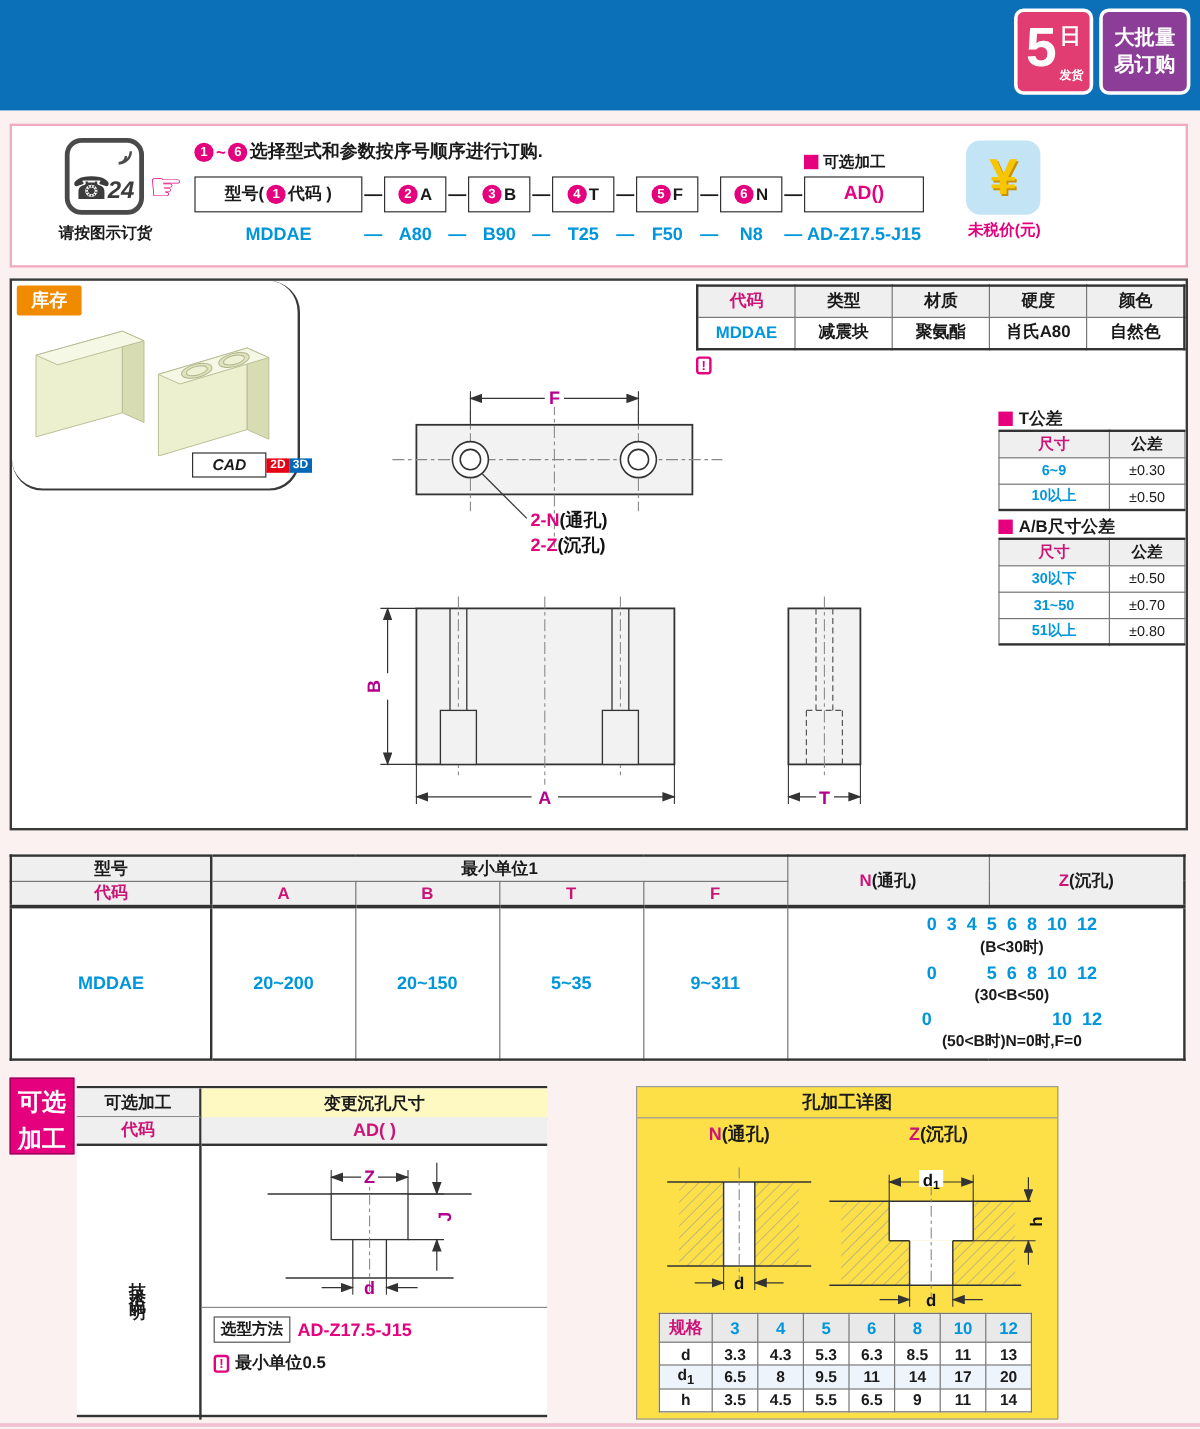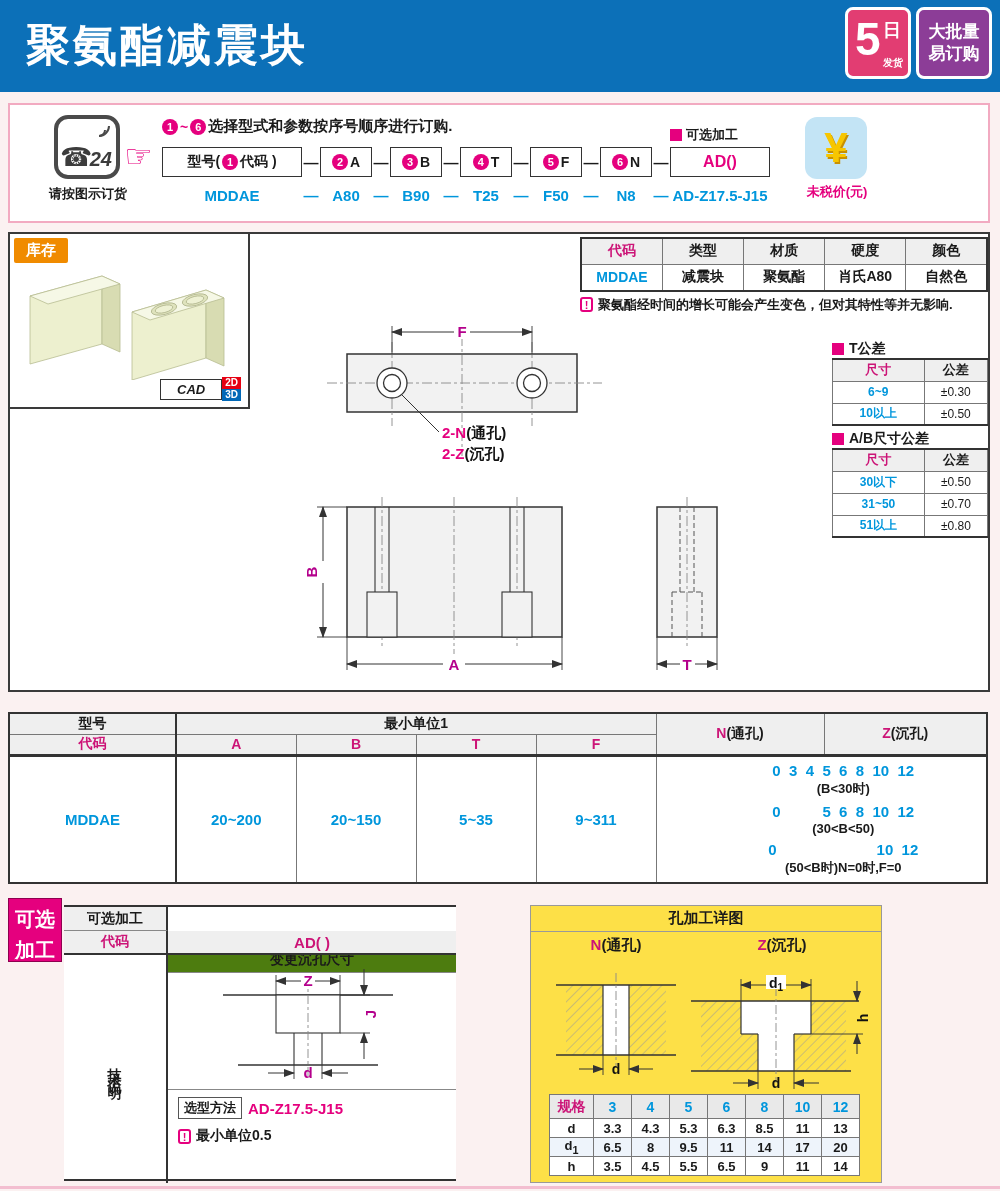--- a/index.html
+++ b/index.html
@@ -58,25 +58,25 @@
   .discount { position:absolute; left:70px; top:3px; }
   .disc-title { display:flex; align-items:center; gap:5px; margin-bottom:3px; }
   .disc-dot { width:13px; height:13px; border-radius:50%; background:#2e8fcc; }
   .disc-text { color:#e5007e; font-size:14px; font-weight:bold; }
   .price-table { border-collapse:collapse; }
   .price-table td { border:1px solid #333; font-size:12px; padding:1px 4px; text-align:center; height:18px; background:#fff; }
   .price-table td.pl { font-weight:bold; }
 
   
   .main-box { left:8px; top:232px; width:982px; height:460px; background:#fff; border:2px solid #3a3a3a; }
-  .stock-area { left:0; top:0; width:240px; height:175px; border-right:2px solid #3a3a3a; border-bottom:2px solid #3a3a3a; }
+  .stock-area { left:0; top:0; width:240px; height:175px; border-right:2px solid #3a3a3a; border-bottom:2px solid #3a3a3a;border-radius:26px; }
   .stock-badge { left:4px; top:4px; background:#f08b00; color:#fff; font-size:15px; font-weight:bold; padding:3px 12px; border-radius:2px; }
   .cad-badge { left:150px; top:143px; display:flex; align-items:center; cursor:pointer; }
   .cad-box { border:1.5px solid #333; background:#fff; font-size:13px; font-weight:bold; font-style:italic; padding:2px 16px; }
-  .cad-col { display:flex; flex-direction:column; }
+  .cad-col { display:flex; }
   .cad-2d { background:#e60012; color:#fff; font-size:10px; font-weight:bold; padding:0 3px; line-height:12px; }
   .cad-3d { background:#0068b7; color:#fff; font-size:10px; font-weight:bold; padding:0 3px; line-height:12px; }
 
   table.grid { border-collapse:collapse; background:#fff; }
   table.grid th, table.grid td { border:1px solid #777; text-align:center; }
   .material-table { left:570px; top:3px; }
   .material-table th { width:82px; height:26px; background:#efefef; font-size:14px; }
   .material-table td { height:27px; font-size:14px; font-weight:bold; }
   .material-table { border:2px solid #333; }
   .pink-t { color:#cc1477 !important; }
@@ -104,21 +104,21 @@
   .nz-group { margin:5px 0; }
   .nz-nums { color:#0096dc; font-weight:bold; font-size:15px; white-space:pre; }
   .nz-cond { color:#1a1a1a; font-weight:bold; font-size:13px; margin-top:1px; }
 
   
   .opt-badge { left:8px; top:898px; width:54px; height:64px; background:#e5007e; border:1px solid #8f0050;
                color:#fff; font-size:20px; font-weight:bold; text-align:center; line-height:1.55; padding-top:5px; }
   .opt-table { left:64px; top:905px; width:392px; height:276px; border-top:2px solid #333; border-bottom:2px solid #333; background:#fff; }
   .olt-cell { position:absolute; display:flex; align-items:center; justify-content:center; font-size:14px; font-weight:bold; }
   .olt-h1l { left:0; top:0; width:104px; height:24px; background:#efefef; border-right:2px solid #333; border-bottom:1px solid #888; }
-  .olt-h1r { left:104px; top:0; width:288px; height:26px; background:#4d7c0f; border-bottom:1px solid #888;margin-top:40px; }
+  .olt-h1r { left:104px; top:0; width:288px; height:26px; background:#fef9c3; border-bottom:1px solid #888; }
   .olt-h2l { left:0; top:24px; width:104px; height:24px; background:#efefef; border-right:2px solid #333; border-bottom:2.5px solid #333; }
   .olt-h2r { left:104px; top:24px; width:288px; height:24px; background:#efefef; border-bottom:2.5px solid #333; font-size:15px; }
   .olt-bl { left:0; top:48px; width:104px; height:228px; border-right:2px solid #333; }
   .tech-note { writing-mode:vertical-rl; letter-spacing:6px; font-size:14px; font-weight:bold; }
   .olt-br { left:104px; top:48px; width:288px; height:228px; }
   .olt-divider { position:absolute; left:0; top:134px; width:288px; border-top:1px solid #888; }
   .method-line { position:absolute; left:10px; top:142px; display:flex; align-items:center; gap:6px; }
   .method-label { border:1px solid #555; padding:1px 5px; font-size:13px; font-weight:bold; background:#fff; }
   .method-value { color:#e5007e; font-size:15px; font-weight:bold; }
   .minunit-line { position:absolute; left:10px; top:172px; display:flex; align-items:center; gap:5px; font-size:14px; font-weight:bold; }
@@ -139,21 +139,20 @@
 
   .bottom-line { left:0px; top:1186px; width:1000px; height:3px; background:#f3bed0; }
 
   svg text { font-family:"Liberation Sans","DejaVu Sans",sans-serif; }
   .dim-text { fill:#b4008c; font-weight:bold; font-size:15px; }
 </style>
 </head>
 <body>
 
 <div class="abs header">
-  <div class="abs page-title">聚氨酯减震块</div>
   <div class="abs badges">
     <div class="badge badge-days">
       <span class="b5">5</span>
       <span class="bday">日</span>
       <span class="bship">发货</span>
     </div>
     <div class="badge badge-bulk">
       <span>大批量</span>
       <span>易订购</span>
     </div>
@@ -285,21 +284,20 @@
       <td class="blue-t">MDDAE</td>
       <td>减震块</td>
       <td>聚氨酯</td>
       <td>肖氏A80</td>
       <td>自然色</td>
     </tr>
   </tbody>
     </table>
   <div class="abs note-line">
     <span class="note-icon"></span>
-    <span>聚氨酯经时间的增长可能会产生变色，但对其特性等并无影响.</span>
   </div>
 
   <div class="abs tol-title" style="left:822px; top:106px;">
     <span class="pink-sq"></span>
     <span>T公差</span>
   </div>
   <table class="abs grid tol-table" style="left:822px; top:124px;">
     <tbody>
         <tr>
           <th class="c1 pink-t">尺寸</th>

